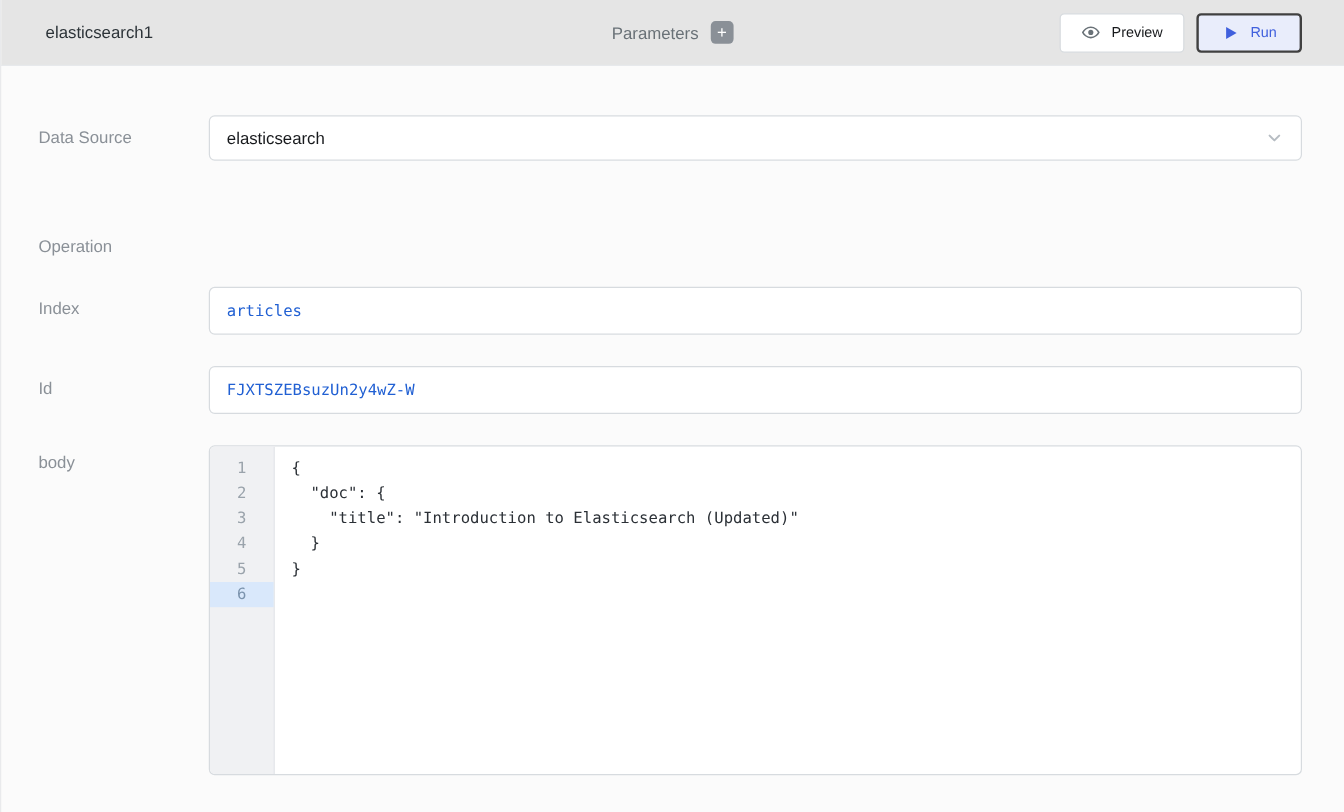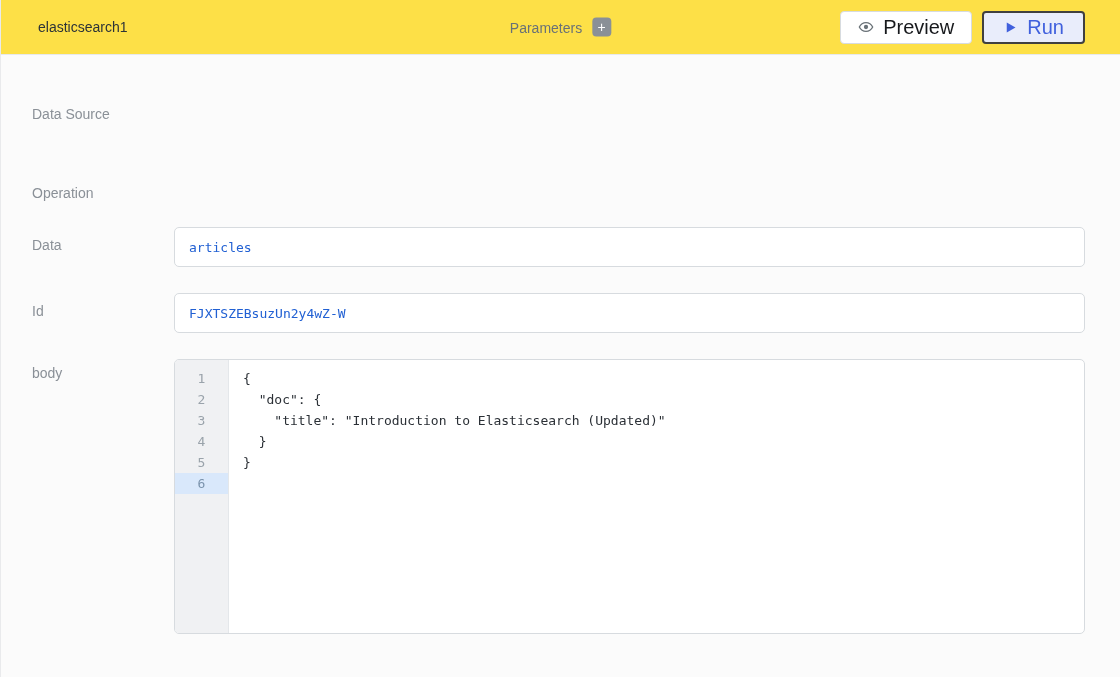--- a/index.html
+++ b/index.html
@@ -11,40 +11,40 @@
     color:#2c3338;
     overflow:hidden;
   }
   
   .header {
     position:relative;
     height:55px;
     display:flex;
     align-items:center;
     border-bottom:1px solid #e7e9ec;
-    background:#fde047;
+    background:#e5e5e5;
     padding:0 16px;
   }
   .query-title { margin-left:21px; font-size:14px; font-weight:500; color:#2c3338; }
   .params-wrap {
     position:absolute; left:50%; top:50%;
     transform:translate(-50%,-50%);
     display:flex; align-items:center; gap:10px;
   }
   .params-label { font-size:14px; color:#697177; }
   .param-add-btn {
     width:19px; height:19px; border:none; border-radius:4px;
     background:#8a9097; color:#ffffff; font-size:14px; line-height:17px;
     cursor:pointer; display:flex; align-items:center; justify-content:center;
     font-weight:400; padding-bottom:1px;
   }
   .header-actions { margin-left:auto; display:flex; align-items:center; gap:10px; }
   .btn {
     display:flex; align-items:center; gap:9px;
-    height:33px; border-radius:4px; font-size:20px; cursor:pointer;
+    height:33px; border-radius:4px; font-size:12px; cursor:pointer;
     font-family:"Liberation Sans", sans-serif;
   }
   .btn-preview {
     background:#ffffff; border:1px solid #d7dbdf; color:#17191c;
     padding:0 17px;
   }
   .btn-run {
     background:#e9edfb; border:2px solid #404040; color:#4060dd;
     padding:0 19px; font-weight:500; margin-right:19px;
   }
@@ -121,28 +121,36 @@
       </span>
       <span>Run</span>
     </button>
   </div>
 </div>
 
 <div class="form">
 
   <div class="form-row">
     <div class="field-label">Data Source</div>
+    <div class="field-box">
+      <span class="select-value">elasticsearch</span>
+      <span class="chevron">
+        <svg width="16" height="16" viewBox="0 0 24 24">
+            <path d="M6 9 L12 15 L18 9" fill="none" stroke="#b6bcc2" stroke-width="2.5" stroke-linecap="round" stroke-linejoin="round"></path>
+          </svg>
+      </span>
+    </div>
   </div>
 
   <div class="form-row row-gap-lg">
     <div class="field-label">Operation</div>
   </div>
 
   <div class="form-row row-gap-sm">
-    <div class="field-label">Data</div>
+    <div class="field-label">Index</div>
     <div class="code-input-wrap">
       <input class="code-input" type="text" value="articles" style="">
     </div>
   </div>
 
   <div class="form-row row-gap-sm">
     <div class="field-label">Id</div>
     <div class="code-input-wrap">
       <input class="code-input" type="text" value="FJXTSZEBsuzUn2y4wZ-W" style="">
     </div>

